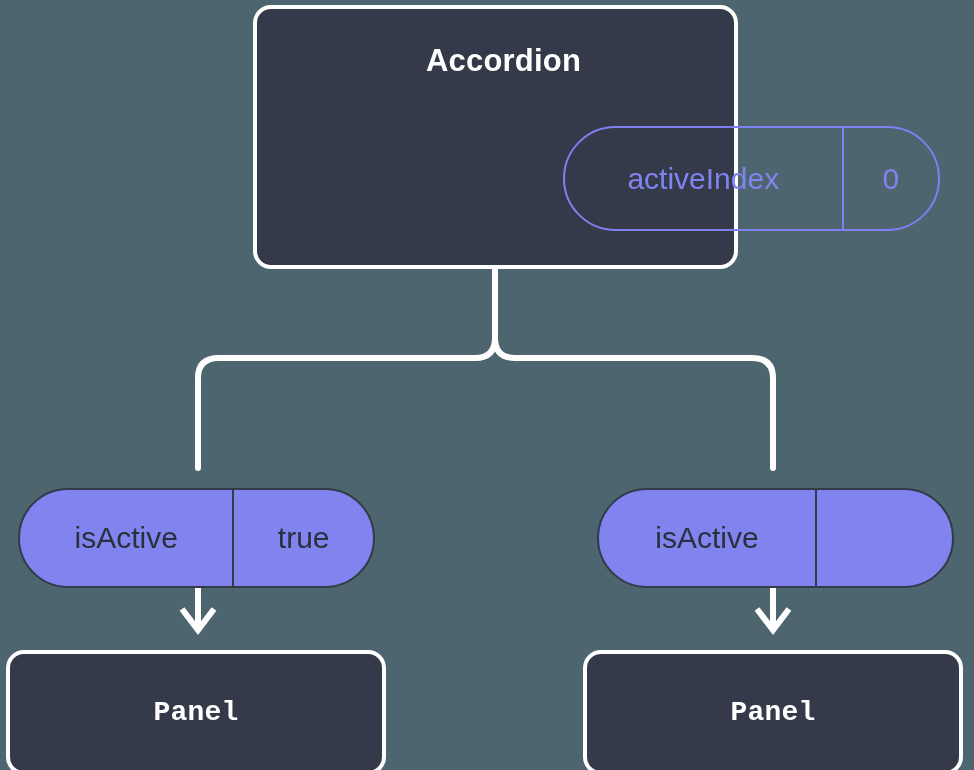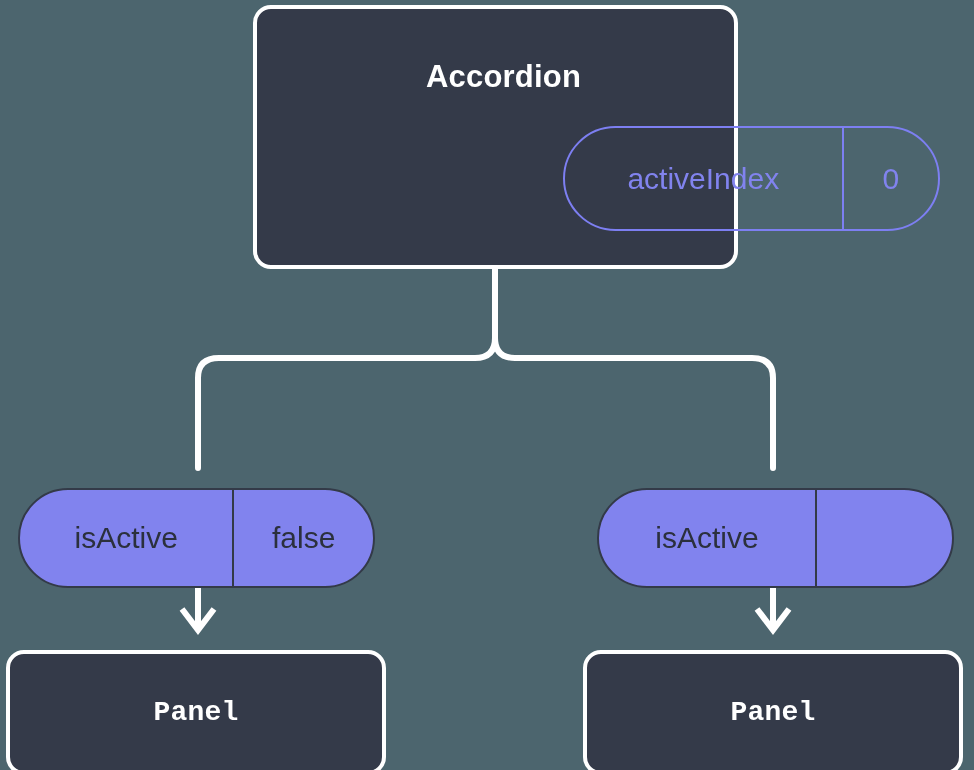--- a/index.html
+++ b/index.html
@@ -52,21 +52,21 @@
   }
 
   
   #accordion-box {
     left: 253px;
     top: 5px;
     width: 485px;
     height: 264px;
   }
   #accordion-box .node-title {
-    top: 50px;
+    top: 34px;
     margin-left: 16px;
   }
 
   
   .panel-box {
     width: 380px;
     height: 125px;
     top: 650px;
   }
   #panel-left-box  { left: 6px; }
@@ -163,21 +163,21 @@
     <div class="node-title">Accordion</div>
 
     <div id="state-pill" class="pill outlined">
       <span class="pill-key">activeIndex</span>
       <span class="pill-val">0</span>
     </div>
   </div>
 
   <div id="props-pill-left" class="pill filled props-pill">
     <span class="pill-key">isActive</span>
-    <span class="pill-val">false</span>
+    <span class="pill-val">true</span>
   </div>
 
   <div id="panel-left-box" class="node-box panel-box">
     <div class="node-title">Panel</div>
   </div>
 
   <div id="props-pill-right" class="pill filled props-pill">
     <span class="pill-key">isActive</span>
   </div>
 

